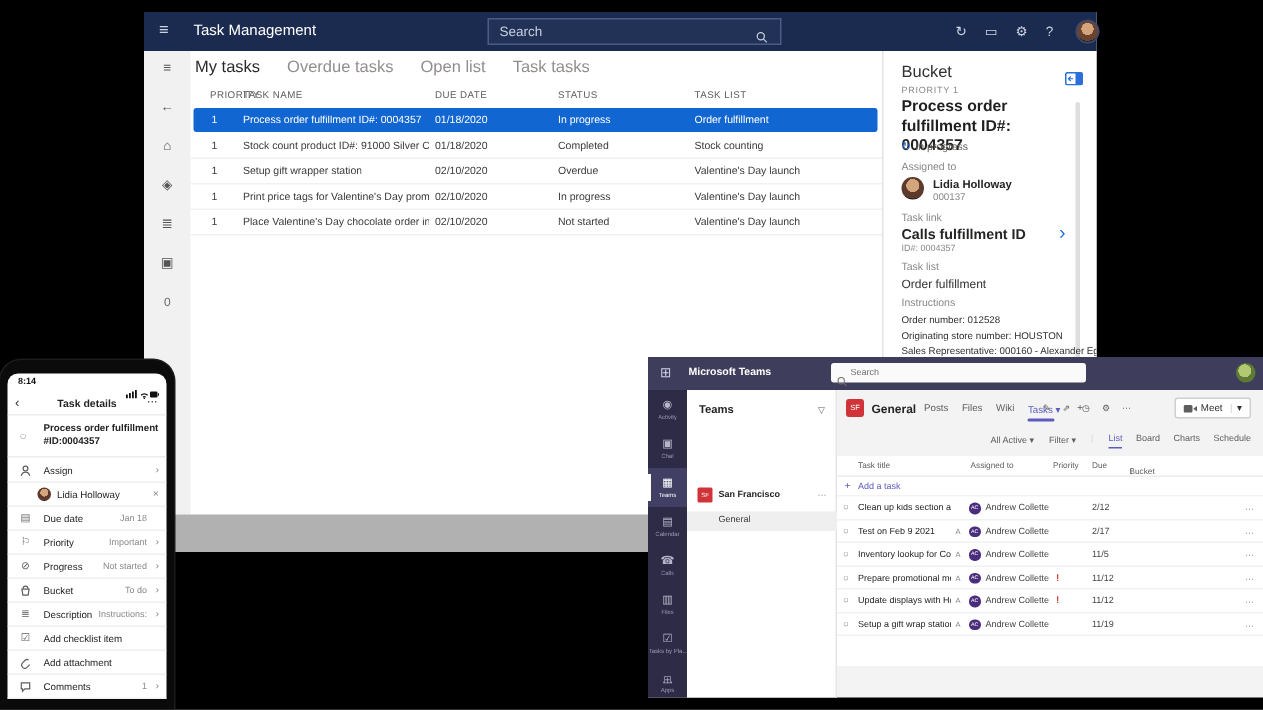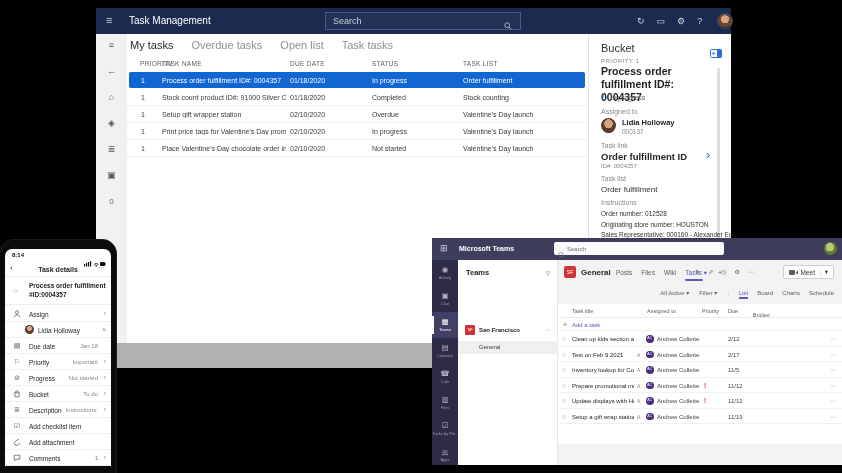--- a/index.html
+++ b/index.html
@@ -245,21 +245,21 @@
       <span class="dt-pri">PRIORITY 1</span>
       <div class="dt-task-title">Process order fulfillment ID#: 0004357</div>
       <div class="dt-status">
         <span class="ic">↻</span><span>In progress</span>
       </div>
       <span class="dt-label dt-assigned-label">Assigned to</span>
       <span class="dt-avatar"></span>
       <span class="dt-assignee">Lidia Holloway</span>
       <span class="dt-assignee-id">000137</span>
       <span class="dt-label dt-tasklink-label">Task link</span>
-      <span class="dt-link-title">Order fulfillment ID</span>
+      <span class="dt-link-title">Calls fulfillment ID</span>
       <span class="dt-link-id">ID#: 0004357</span>
       <span class="dt-chevron">›</span>
       <span class="dt-label dt-tasklist-label">Task list</span>
       <span class="dt-tasklist-value">Order fulfillment</span>
       <span class="dt-label dt-instr-label">Instructions</span>
       <div class="dt-instr" id="dt-instr">
           <div>Order number: 012528</div>
           <div>Originating store number: HOUSTON</div>
           <div>Sales Representative: 000160 - Alexander Eggerer</div>
         </div>

